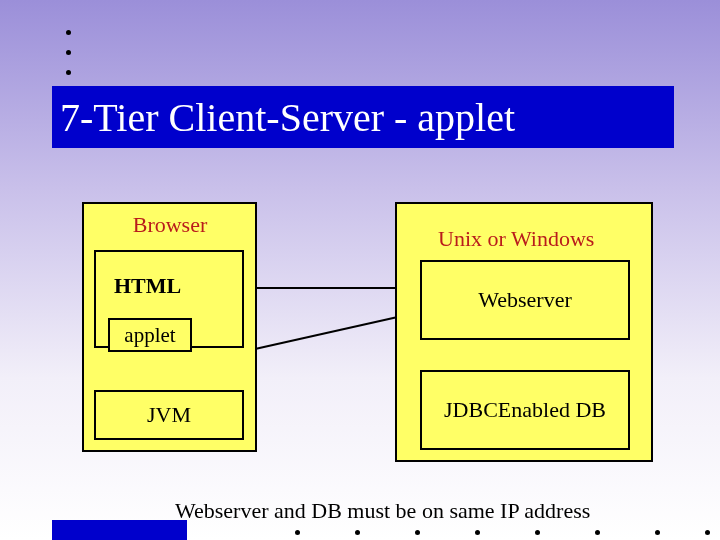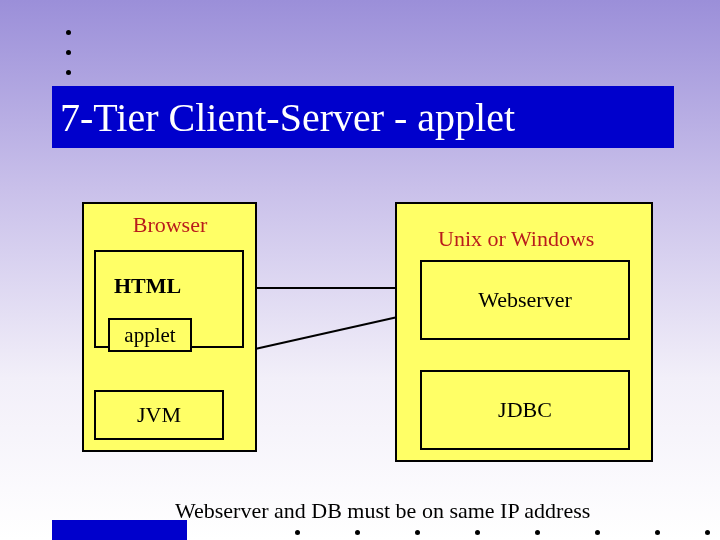--- a/index.html
+++ b/index.html
@@ -89,33 +89,34 @@
 <div class="label" style="left:120px; top:212px; width:100px;">Browser</div>
 
 <div class="inner-box left-align" style="left:94px; top:250px; width:150px; height:98px;">
   <span style="position:absolute; top:21px; left:18px;font-weight:bold;">HTML</span>
 </div>
 
 <div class="inner-box" style="left:108px; top:318px; width:84px; height:34px; font-size:21px;">
   <span>applet</span>
 </div>
 
-<div class="inner-box" style="left:94px; top:390px; width:130px; height:50px;">
+<div class="inner-box" style="left:94px; top:390px; width:150px; height:50px;">
   <span>JVM</span>
 </div>
 
 <div class="box" style="left:395px; top:202px; width:258px; height:260px;"></div>
 <div class="label" style="left:438px; top:212px;margin-top:14px;">Unix or Windows</div>
 
 <div class="inner-box" style="left:420px; top:260px; width:210px; height:80px;">
   <span>Webserver</span>
 </div>
 
 <div class="inner-box" style="left:420px; top:370px; width:210px; height:80px; line-height:1.15;">
   <span>JDBC</span>
+  <span>Enabled DB</span>
 </div>
 
 <div class="caption" style="left:175px; top:486px;margin-top:12px;">Webserver and DB must be on same IP address</div>
 
 <div class="bottom-bar"></div>
 
 <div class="dot" style="left:295px; top:530px;"></div>
 <div class="dot" style="left:355px; top:530px;"></div>
 <div class="dot" style="left:415px; top:530px;"></div>
 <div class="dot" style="left:475px; top:530px;"></div>

